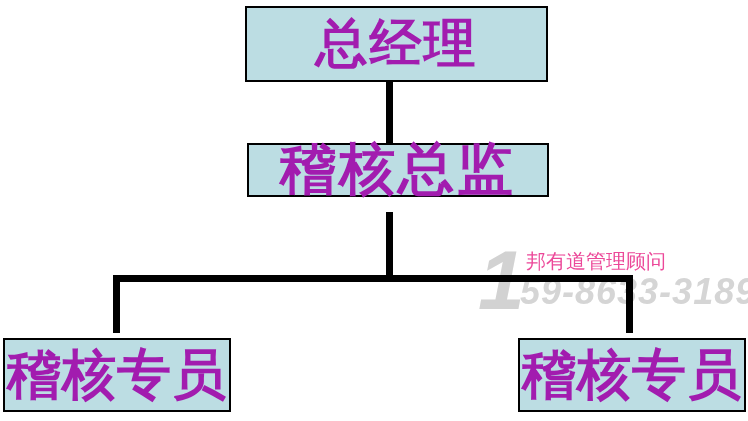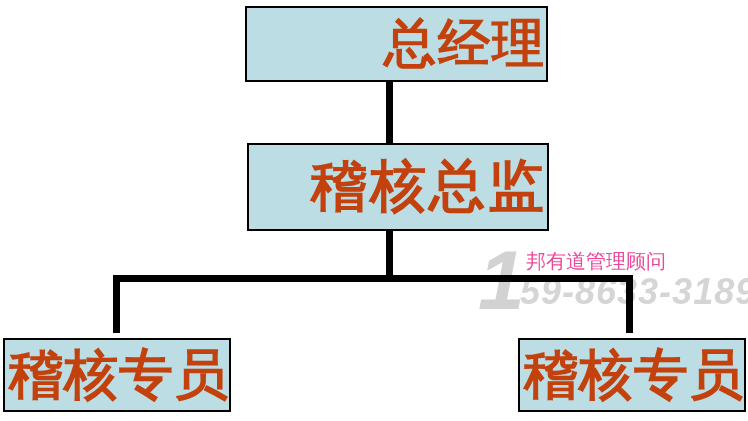--- a/index.html
+++ b/index.html
@@ -15,32 +15,32 @@
     overflow: hidden;
     font-family: "Liberation Serif", "DejaVu Serif", serif;
   }
   .org-node {
     position: absolute;
     background: #bcdde3;
     border: 2px solid #000000;
     box-sizing: border-box;
     display: flex;
     align-items: center;
-    justify-content: flex-end;
-    color: #c2410c;
+    justify-content: center;
+    color: #a21caf;
     font-weight: bold;
     z-index: 3;
     white-space: nowrap;
   }
   .node-gm {
     left: 245px; top: 6px; width: 303px; height: 76px;
     font-size: 52px; letter-spacing: 2px;
   }
   .node-director {
-    left: 247px; top: 143px; width: 302px; height: 88px;
+    left: 247px; top: 143px; width: 302px; height: 54px;
     font-size: 56px; letter-spacing: 3px;
   }
   .node-spec-left {
     left: 3px; top: 338px; width: 228px; height: 74px;
     font-size: 54px; letter-spacing: 1px;
   }
   .node-spec-right {
     left: 518px; top: 338px; width: 228px; height: 74px;
     font-size: 54px; letter-spacing: 1px;
   }

